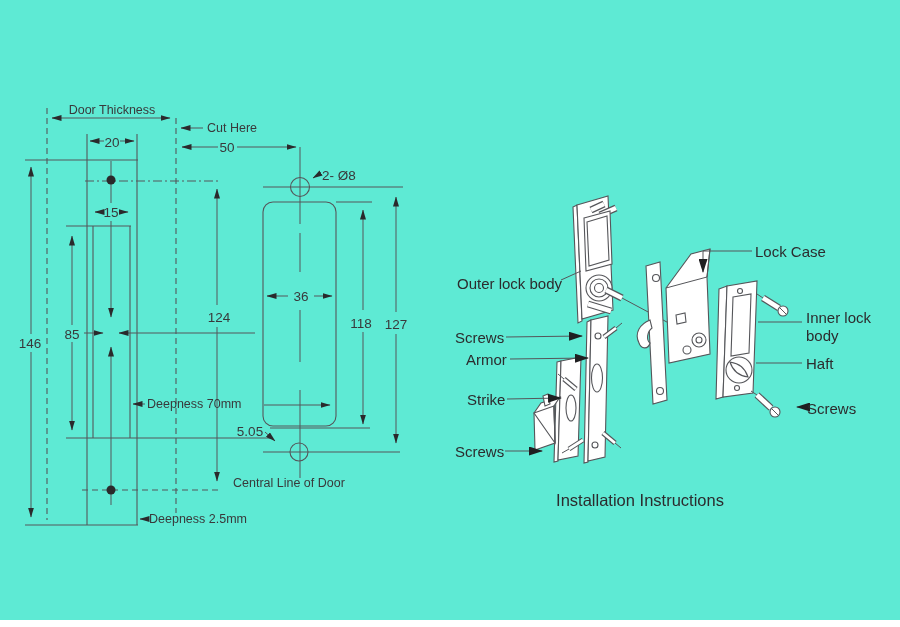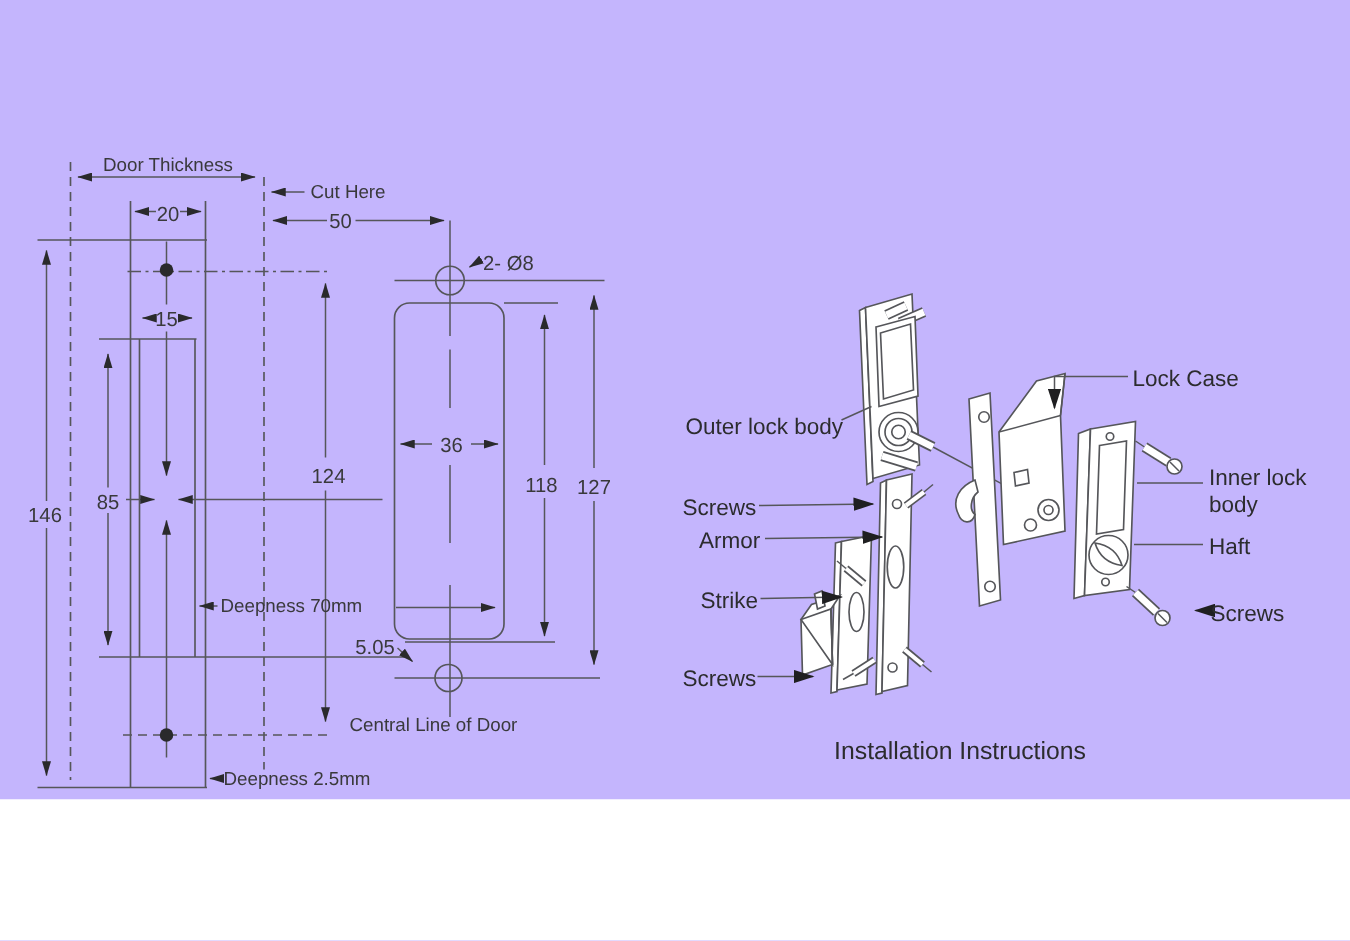--- a/index.html
+++ b/index.html
@@ -1,16 +1,16 @@
 <!DOCTYPE html>
 <html><head>
 <meta charset="utf-8">
 <style>
   html,body{margin:0;padding:0;background:#ffffff;}
-  .stage{position:relative;width:900px;height:533px;background:#c4b5fd;overflow:hidden;}
+  .stage{position:relative;width:900px;height:620px;background:#5eead4;overflow:hidden;}
   svg{display:block;}
   text{font-family:"Liberation Sans","DejaVu Sans",sans-serif;fill:#39393b;}
   .dim{font-size:13.5px;}
   .lbl{font-size:12.5px;}
   .part{font-size:15px;fill:#2c2c2e;}
   .cap{font-size:16.5px;fill:#2c2c2e;}
   .ln{stroke:#55565a;stroke-width:1.1;fill:none;}
   .thin{stroke:#55565a;stroke-width:1;fill:none;}
   .dash{stroke:#55565a;stroke-width:1.1;fill:none;stroke-dasharray:6 4;}
   .cdash{stroke:#55565a;stroke-width:1.1;fill:none;stroke-dasharray:9 3 2 3;}

